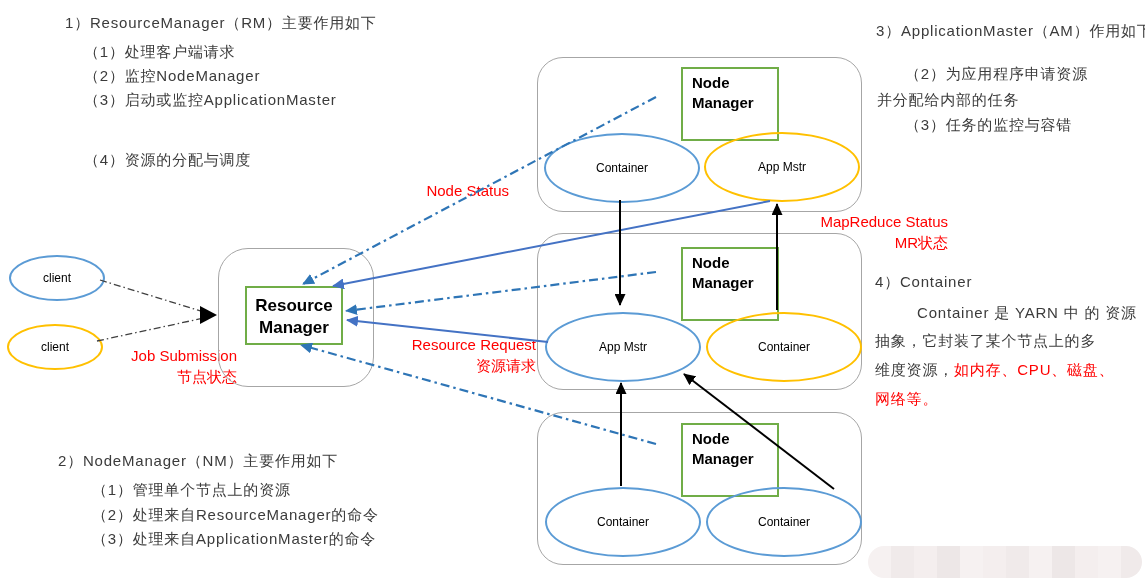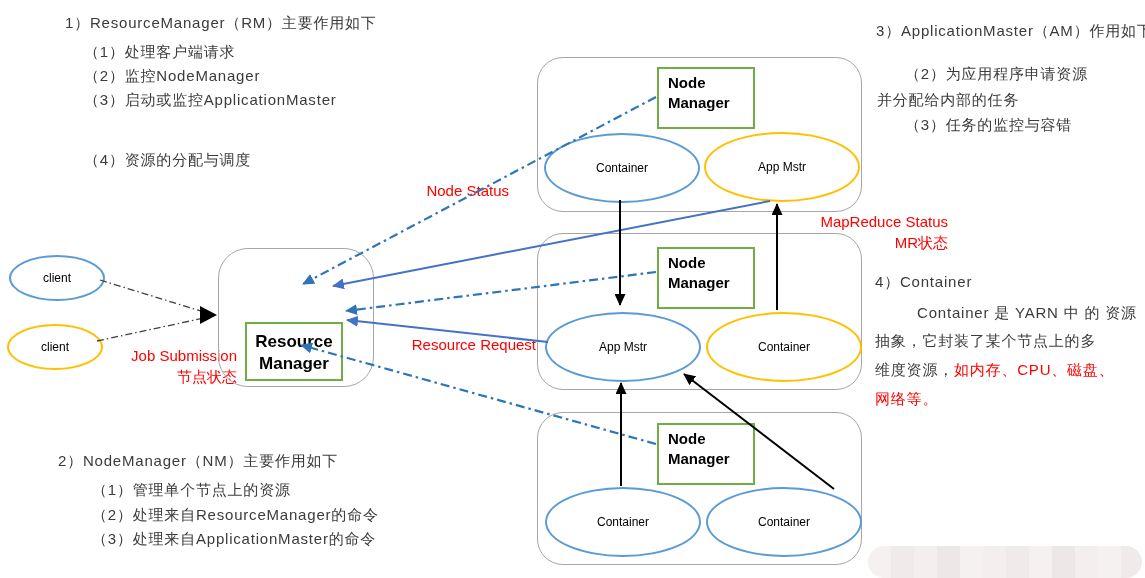--- a/index.html
+++ b/index.html
@@ -8,21 +8,21 @@
     font-family:"Liberation Sans", sans-serif;color:#3b3b3b;
   }
   .txt{position:absolute;font-size:15px;line-height:20px;letter-spacing:0.8px;color:#3b3b3b;white-space:nowrap;}
   .redlab{position:absolute;font-size:15px;line-height:21px;color:#FF0000;text-align:right;white-space:nowrap;}
   .red{color:#FF0000;}
   
   .grp{position:absolute;border:1.6px solid #A6A6A6;border-radius:26px;background:transparent;}
   .rmouter{position:absolute;border:1.6px solid #A6A6A6;border-radius:30px;background:transparent;}
   
   .greenbox{position:absolute;border:2px solid #70AD47;background:transparent;color:#000;font-weight:bold;}
-  .nmbox{width:85px;height:50px;font-size:15px;line-height:20px;padding:4px 0 4px 9px;box-sizing:content-box;}
+  .nmbox{width:85px;height:50px;font-size:15px;line-height:20px;padding:4px 0 16px 9px;box-sizing:content-box;margin-left:24px;}
   .rmbox{width:98px;height:59px;font-size:17px;line-height:22px;text-align:center;padding-top:7px;box-sizing:border-box;}
   
   .ell{position:absolute;border-radius:50%;background:transparent;font-size:12px;color:#000;
        display:flex;align-items:center;justify-content:center;}
   .node-ell{width:152px;height:66px;border:2px solid;}
   .client-ell{width:92px;height:42px;border:2px solid;}
   .eb{border-color:#5B9BD5;}
   .ey{border-color:#FFC000;}
   svg.overlay{position:absolute;left:0;top:0;z-index:5;pointer-events:none;}
   
@@ -60,35 +60,36 @@
 
   <div class="redlab" style="left:349px;top:180px;width:160px;">
     <div>Node Status</div>
   </div>
   <div class="redlab" style="left:77px;top:345px;width:160px;">
     <div>Job Submission</div>
     <div>节点状态</div>
   </div>
   <div class="redlab" style="left:376px;top:334px;width:160px;">
     <div>Resource Request</div>
+    <div>资源请求</div>
   </div>
   <div class="redlab" style="left:788px;top:211px;width:160px;">
     <div>MapReduce Status</div>
     <div>MR状态</div>
   </div>
 
   <div class="ell client-ell eb" style="left:9px;top:255px;">
       <span>client</span>
     </div>
   <div class="ell client-ell ey" style="left:7px;top:324px;">
       <span>client</span>
     </div>
 
   <div class="rmouter" style="left:218px;top:248px;width:154px;height:137px;"></div>
-  <div class="greenbox rmbox" style="left:245px;top:286px;margin-top:36px;">Resource Manager</div>
+  <div class="greenbox rmbox" style="left:245px;top:286px;">Resource Manager</div>
 
   <div class="grp" style="left:537px;top:57px;width:323px;height:153px;"></div>
   <div class="greenbox nmbox" style="left:657px;top:67px;">Node Manager</div>
   <div class="ell node-ell eb" style="left:544px;top:133px;">
       <span>Container</span>
     </div>
   <div class="ell node-ell ey" style="left:704px;top:132px;">
       <span>App Mstr</span>
     </div>
 

